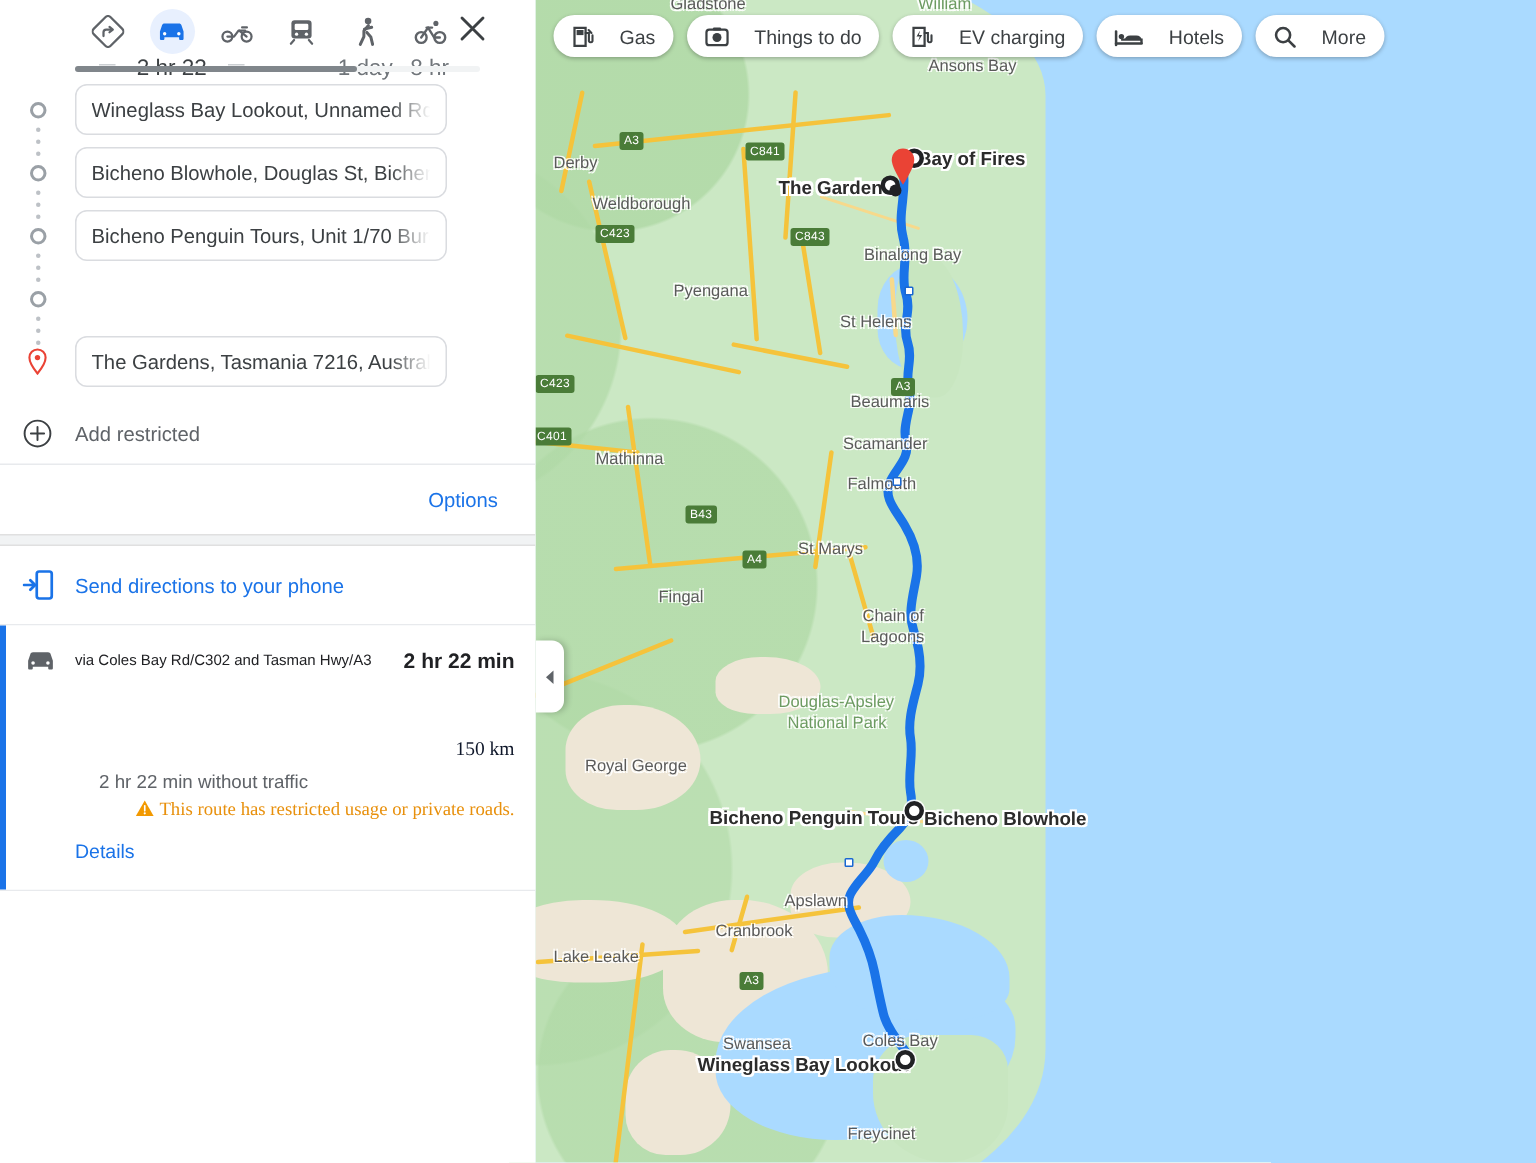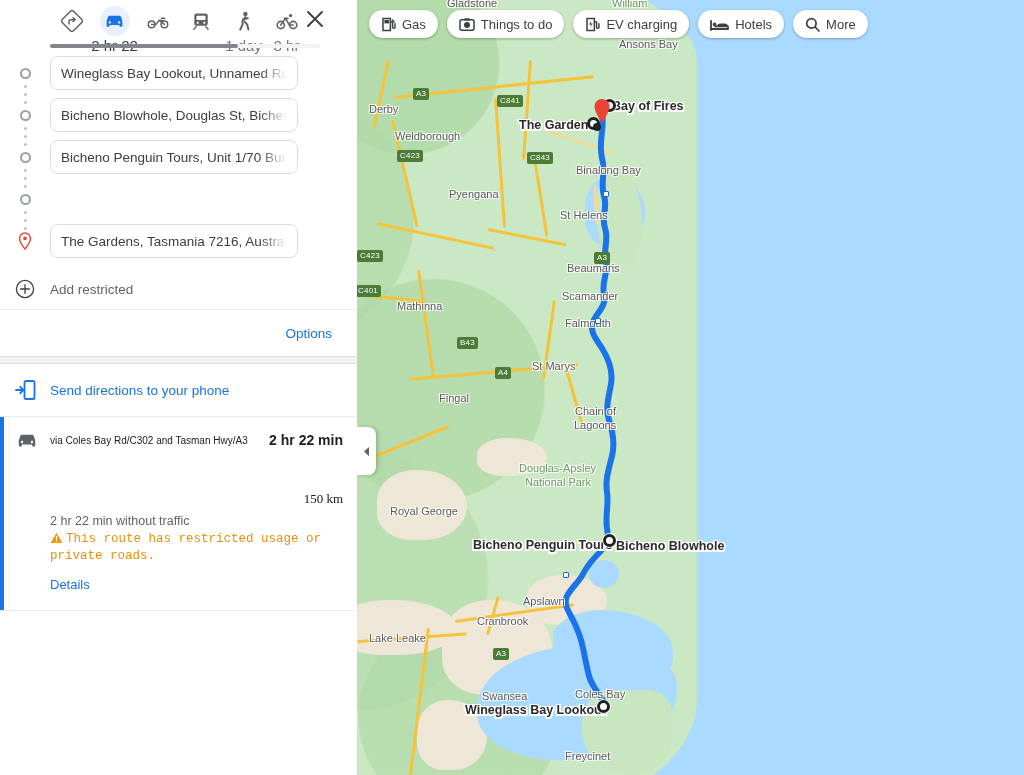--- a/index.html
+++ b/index.html
@@ -110,21 +110,21 @@
     position:absolute; width:18px; height:26px;
   }
 
   
   #chips {
     position:absolute; left:12px; top:10px;
     display:flex; gap:9px; align-items:center;
     z-index:30;
   }
   .chip {
-    display:flex; align-items:center; gap:6px;
+    display:flex; align-items:center; gap:17px;
     height:28px; padding:0 12px;
     background:#ffffff; border-radius:18px;
     box-shadow:0 1px 3px rgba(0,0,0,.28);
     font-size:13px; color:#3c4043;
     font-family:"Liberation Sans", sans-serif;
     cursor:pointer; white-space:nowrap;
   }
   .chip svg { display:block; }
 
   
@@ -257,23 +257,23 @@
     flex:1; font-size:10px; color:#202124; font-weight:normal;
     line-height:19px; padding-right:8px;
     font-family:"Liberation Sans", sans-serif;
   }
   .rtimes { text-align:right; flex:0 0 auto; }
   .rdur { font-size:14px; color:#202124; font-weight:bold; line-height:19px;
           font-family:"Liberation Sans", sans-serif; white-space:nowrap; }
   .rdist { font-size:13px; color:#0f172a; line-height:19px;
            font-family:Liberation Serif, serif; white-space:nowrap;margin-top:39px; }
   .rsub { font-size:12.5px; color:#5f6368; margin-top:5px; line-height:17px;
-          font-family:"Liberation Sans", sans-serif; }
+          font-family:"Liberation Sans", sans-serif;margin-left:16px; }
   .rwarn { font-size:12.5px; color:#e8900c; line-height:17px; margin-top:1px;
-           font-family:Liberation Mono, monospace; }
+           font-family:Liberation Serif, serif;text-align:right; }
   .rwarn svg { vertical-align:-2px; margin-right:3px; }
   .rdetails { margin-top:12px; font-size:13px; color:#1a73e8; cursor:pointer;
               font-family:"Liberation Sans", sans-serif; }
   #below-routes { height:1px; background:#e8eaed; }
 </style>
 </head>
 <body>
 
 <div id="app">
 

